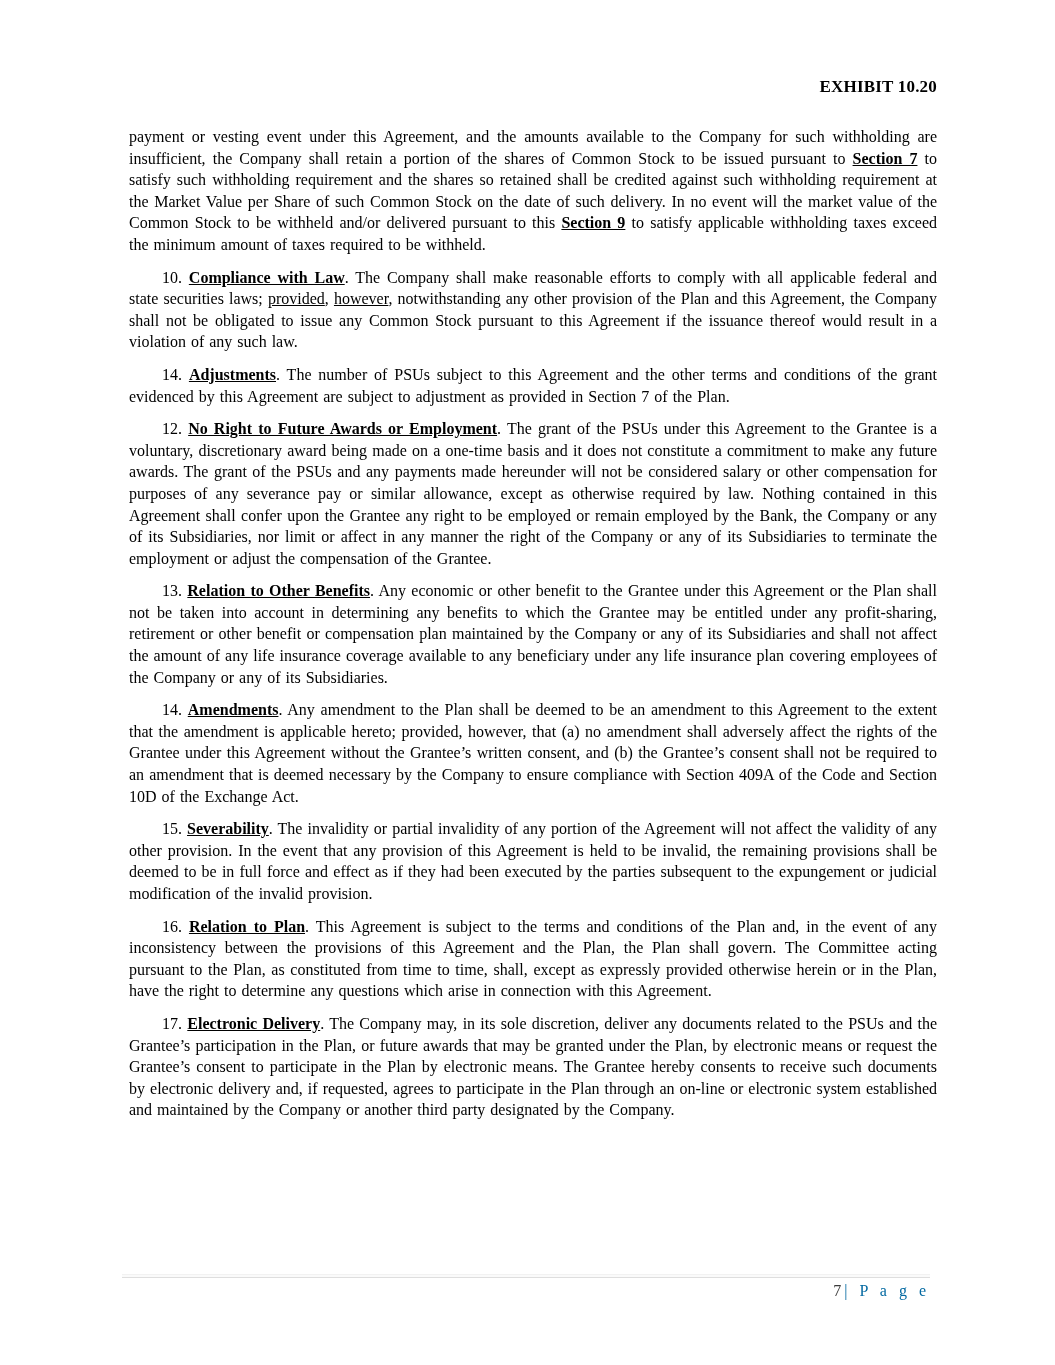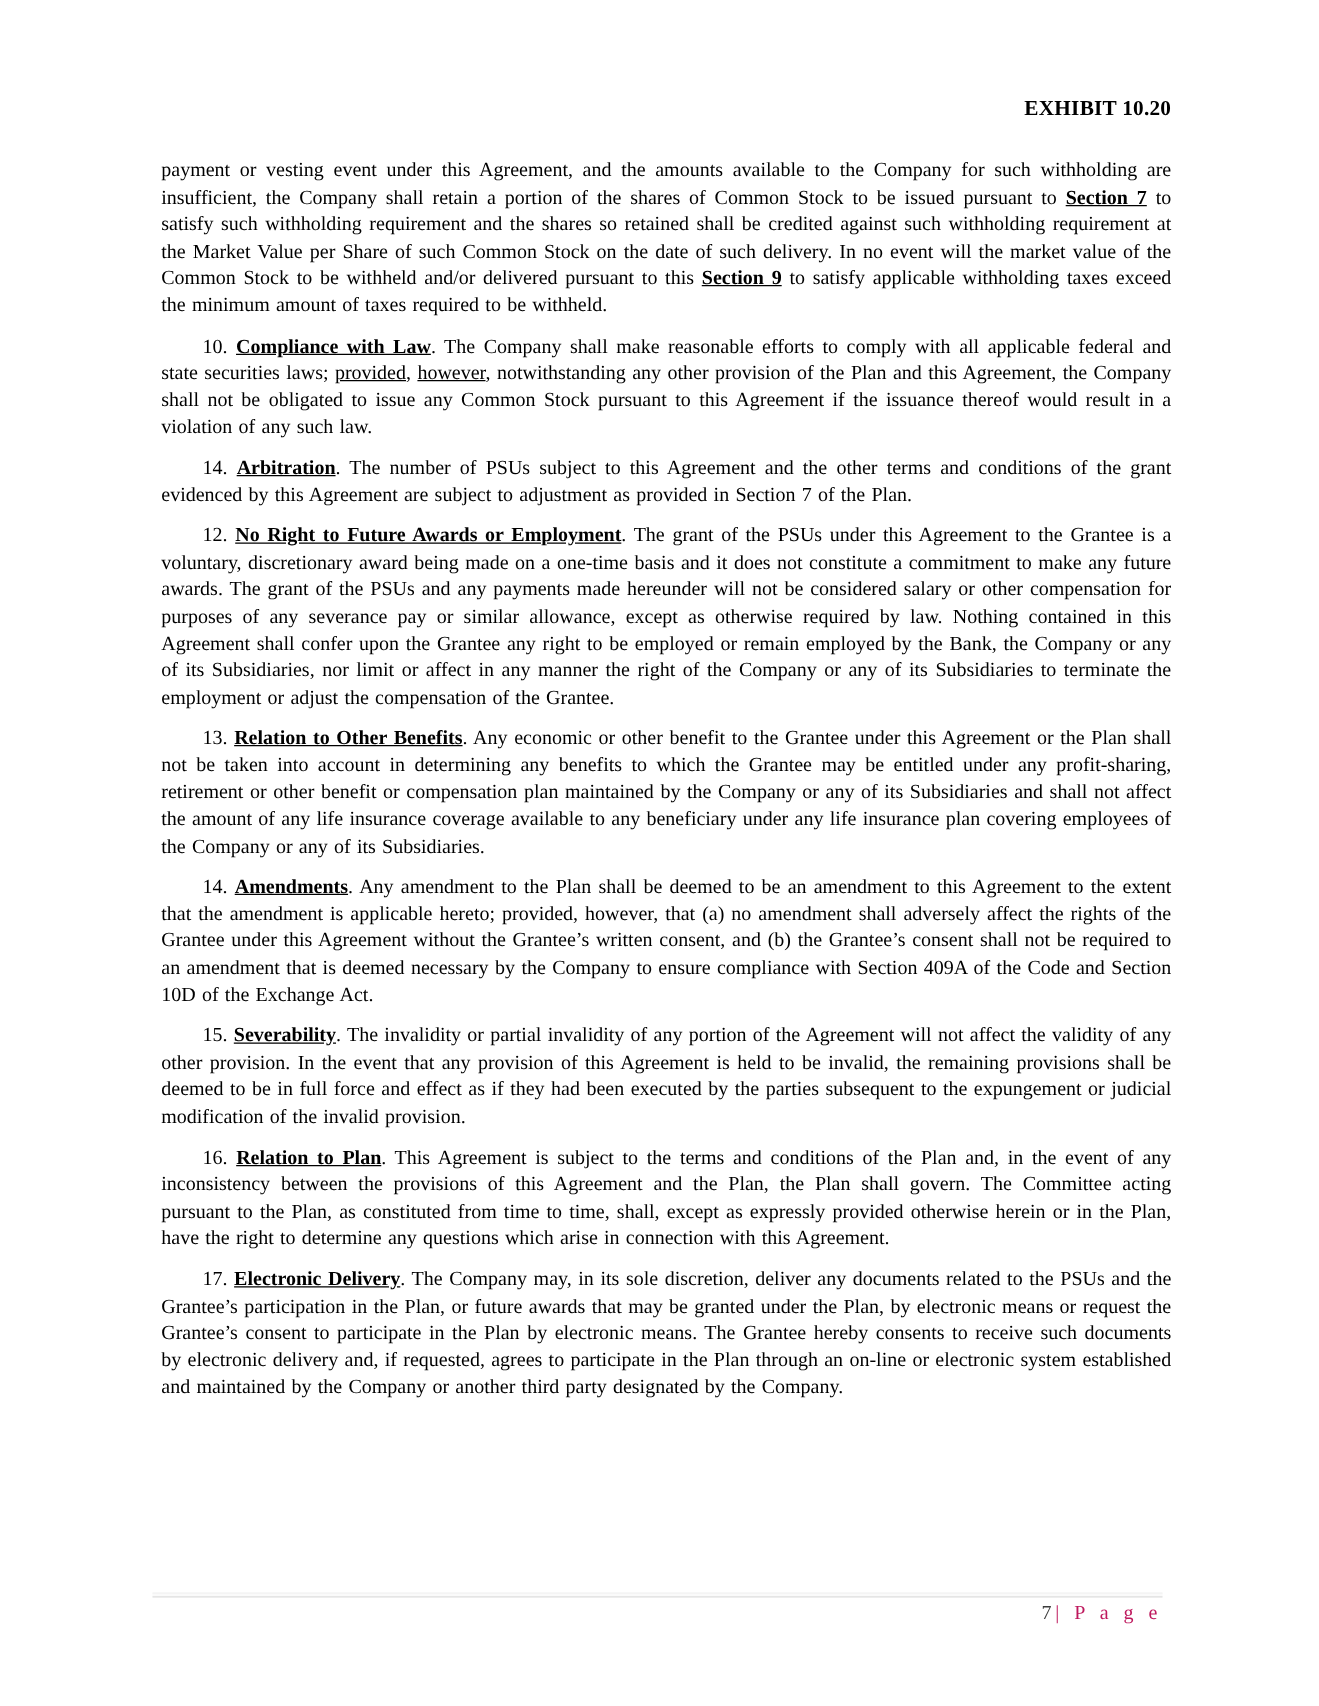--- a/index.html
+++ b/index.html
@@ -51,35 +51,35 @@
     border-bottom: 1px solid #dedede;
     background: #fafafa;
   }
   .footer-text {
     margin-top: 4px;
     text-align: right;
     font-size: 16px;
     color: #3c3c3c;
   }
   .footer-text .page-word {
-    color: #be185d;
+    color: #0369a1;
     letter-spacing: 4px;
     margin-left: 3px;
   }
 </style>
 </head>
 <body>
 
 <div class="page">
   <div class="content">
     <div class="doc-header">EXHIBIT 10.20</div>
     <div class="doc-body">
         <p class="para"><span>payment or vesting event under this Agreement, and the amounts available to the Company for such withholding are insufficient, the Company shall retain a portion of the shares of Common Stock to be issued pursuant to </span><span class="bu">Section 7</span><span> to satisfy such withholding requirement and the shares so retained shall be credited against such withholding requirement at the Market Value per Share of such Common Stock on the date of such delivery. In no event will the market value of the Common Stock to be withheld and/or delivered pursuant to this </span><span class="bu">Section 9</span><span> to satisfy applicable withholding taxes exceed the minimum amount of taxes required to be withheld.</span></p>
         <p class="para indent"><span>10. </span><span class="bu">Compliance with Law</span><span>. The Company shall make reasonable efforts to comply with all applicable federal and state securities laws; </span><span class="u">provided</span><span>, </span><span class="u">however</span><span>, notwithstanding any other provision of the Plan and this Agreement, the Company shall not be obligated to issue any Common Stock pursuant to this Agreement if the issuance thereof would result in a violation of any such law.</span></p>
-        <p class="para indent"><span>14. </span><span class="bu">Arbitration</span><span>. The number of PSUs subject to this Agreement and the other terms and conditions of the grant evidenced by this Agreement are subject to adjustment as provided in Section 7 of the Plan.</span></p>
+        <p class="para indent"><span>14. </span><span class="bu">Adjustments</span><span>. The number of PSUs subject to this Agreement and the other terms and conditions of the grant evidenced by this Agreement are subject to adjustment as provided in Section 7 of the Plan.</span></p>
         <p class="para indent"><span>12. </span><span class="bu">No Right to Future Awards or Employment</span><span>. The grant of the PSUs under this Agreement to the Grantee is a voluntary, discretionary award being made on a one-time basis and it does not constitute a commitment to make any future awards. The grant of the PSUs and any payments made hereunder will not be considered salary or other compensation for purposes of any severance pay or similar allowance, except as otherwise required by law. Nothing contained in this Agreement shall confer upon the Grantee any right to be employed or remain employed by the Bank, the Company or any of its Subsidiaries, nor limit or affect in any manner the right of the Company or any of its Subsidiaries to terminate the employment or adjust the compensation of the Grantee.</span></p>
         <p class="para indent"><span>13. </span><span class="bu">Relation to Other Benefits</span><span>. Any economic or other benefit to the Grantee under this Agreement or the Plan shall not be taken into account in determining any benefits to which the Grantee may be entitled under any profit-sharing, retirement or other benefit or compensation plan maintained by the Company or any of its Subsidiaries and shall not affect the amount of any life insurance coverage available to any beneficiary under any life insurance plan covering employees of the Company or any of its Subsidiaries.</span></p>
         <p class="para indent"><span>14. </span><span class="bu">Amendments</span><span>. Any amendment to the Plan shall be deemed to be an amendment to this Agreement to the extent that the amendment is applicable hereto; provided, however, that (a) no amendment shall adversely affect the rights of the Grantee under this Agreement without the Grantee’s written consent, and (b) the Grantee’s consent shall not be required to an amendment that is deemed necessary by the Company to ensure compliance with Section 409A of the Code and Section 10D of the Exchange Act.</span></p>
         <p class="para indent"><span>15. </span><span class="bu">Severability</span><span>. The invalidity or partial invalidity of any portion of the Agreement will not affect the validity of any other provision.  In the event that any provision of this Agreement is held to be invalid, the remaining provisions shall be deemed to be in full force and effect as if they had been executed by the parties subsequent to the expungement or judicial modification of the invalid provision.</span></p>
         <p class="para indent"><span>16. </span><span class="bu">Relation to Plan</span><span>. This Agreement is subject to the terms and conditions of the Plan and, in the event of any inconsistency between the provisions of this Agreement and the Plan, the Plan shall govern. The Committee acting pursuant to the Plan, as constituted from time to time, shall, except as expressly provided otherwise herein or in the Plan, have the right to determine any questions which arise in connection with this Agreement.</span></p>
         <p class="para indent"><span>17. </span><span class="bu">Electronic Delivery</span><span>. The Company may, in its sole discretion, deliver any documents related to the PSUs and the Grantee’s participation in the Plan, or future awards that may be granted under the Plan, by electronic means or request the Grantee’s consent to participate in the Plan by electronic means. The Grantee hereby consents to receive such documents by electronic delivery and, if requested, agrees to participate in the Plan through an on-line or electronic system established and maintained by the Company or another third party designated by the Company.</span></p>
       </div>
   </div>
   <div class="doc-footer">
     <div class="footer-rule"></div>

